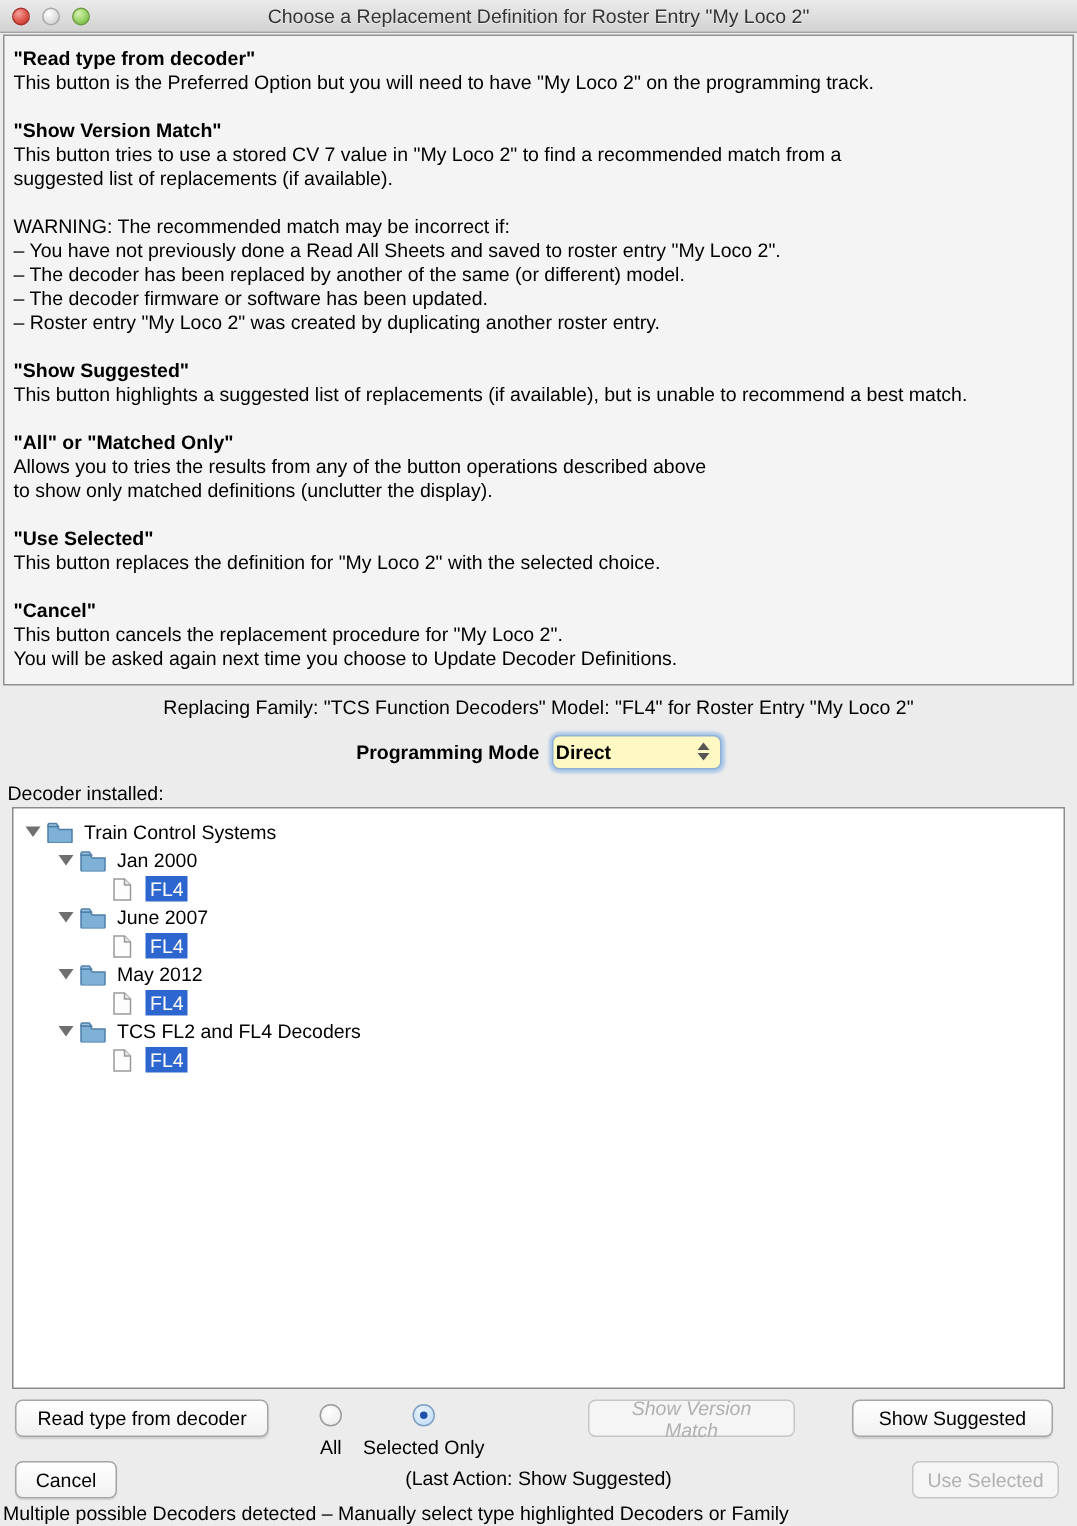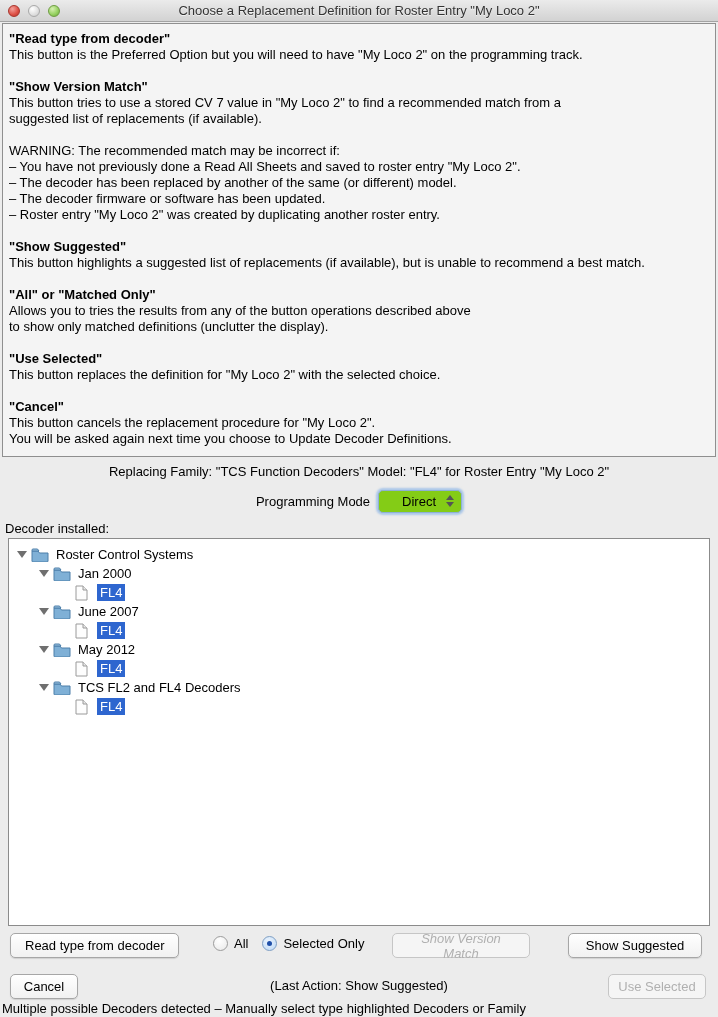--- a/index.html
+++ b/index.html
@@ -31,27 +31,27 @@
     background:#f4f4f4; border:1px solid #8f8f8f;
     padding:7px 6px; line-height:16px; overflow:hidden;
   }
   .block { margin-bottom:16px; }
   .bhead { font-weight:bold; }
 
   
   .replacing { position:absolute; top:464px; left:0; width:718px; text-align:center; }
   .progmode-row {
     position:absolute; top:489px; left:0; width:718px; height:24px;
-    display:flex; align-items:center; justify-content:center; gap:8px;
+    display:flex; align-items:center; justify-content:center; gap:8px;font-weight:bold;
   }
   .popup {
-    position:relative; width:84px; height:23px; background:#84cc16;
+    position:relative; width:113px; height:23px; background:#fef9c3;
     border:1px solid #8fb0d4; border-radius:5px;
     box-shadow:0 0 2px 2px rgba(120,170,230,.55);
-    display:flex; align-items:center; padding:0 20px 0 23px;
+    display:flex; align-items:center; padding:0 20px 0 2px;
     cursor:default;
   }
   .popup .arrows {
     position:absolute; right:7px; top:4px; display:flex; flex-direction:column; gap:2px;
   }
   .popup .arrows i { display:block; width:0; height:0; border-left:4px solid transparent; border-right:4px solid transparent; }
   .popup .arrows .up   { border-bottom:5px solid #555; }
   .popup .arrows .down { border-top:5px solid #555; }
 
   .decoder-label { position:absolute; top:521px; left:5px; }
@@ -86,21 +86,21 @@
     display:flex; align-items:center; justify-content:center;
     box-shadow:0 1px 1px rgba(0,0,0,.12);
     cursor:default; padding:0 14px;
   }
   .btn.disabled { color:#b0b0b0; border-color:#c6c6c6; background:#f5f5f5; box-shadow:none; }
 
   .row1 { position:absolute; top:933px; left:0; width:718px; height:26px; }
   .row2 { position:absolute; top:974px; left:0; width:718px; height:25px; }
 
   .radio-group { position:absolute; left:213px; top:3px; display:flex; align-items:center; gap:14px; }
-  .radio { display:flex; align-items:center; gap:6px; cursor:default; }
+  .radio { display:flex; align-items:center; gap:6px; cursor:default;flex-direction:column; }
   .rdot {
     width:15px; height:15px; border-radius:50%;
     background:radial-gradient(circle at 40% 30%, #ffffff, #e8e8e8);
     border:1px solid #9c9c9c; position:relative;
   }
   .rdot.on {
     background:radial-gradient(circle at 40% 30%, #eaf3fd, #bcd8f5);
     border:1px solid #7f9fc4;
   }
   .rdot.on::after {
@@ -177,21 +177,21 @@
 <div class="treebox">
 
   <div class="trow lv0">
     <span class="tri"></span>
     <span class="ticon">
       <svg width="18" height="14" viewBox="0 0 18 14">
           <path d="M1 3 h6 l1.5 2 H17 v8 a1 1 0 0 1 -1 1 H2 a1 1 0 0 1 -1 -1 Z" fill="#7fb0d6" stroke="#4d7fa9"></path>
           <path d="M1 3 V2 a1 1 0 0 1 1-1 h4.5 L8 3 Z" fill="#9cc3e0" stroke="#4d7fa9"></path>
         </svg>
     </span>
-    <span class="tlabel">Roster Control Systems</span>
+    <span class="tlabel">Train Control Systems</span>
   </div>
 
   <div class="trow lv1">
     <span class="tri"></span>
     <span class="ticon">
       <svg width="18" height="14" viewBox="0 0 18 14">
           <path d="M1 3 h6 l1.5 2 H17 v8 a1 1 0 0 1 -1 1 H2 a1 1 0 0 1 -1 -1 Z" fill="#7fb0d6" stroke="#4d7fa9"></path>
           <path d="M1 3 V2 a1 1 0 0 1 1-1 h4.5 L8 3 Z" fill="#9cc3e0" stroke="#4d7fa9"></path>
         </svg>
     </span>

